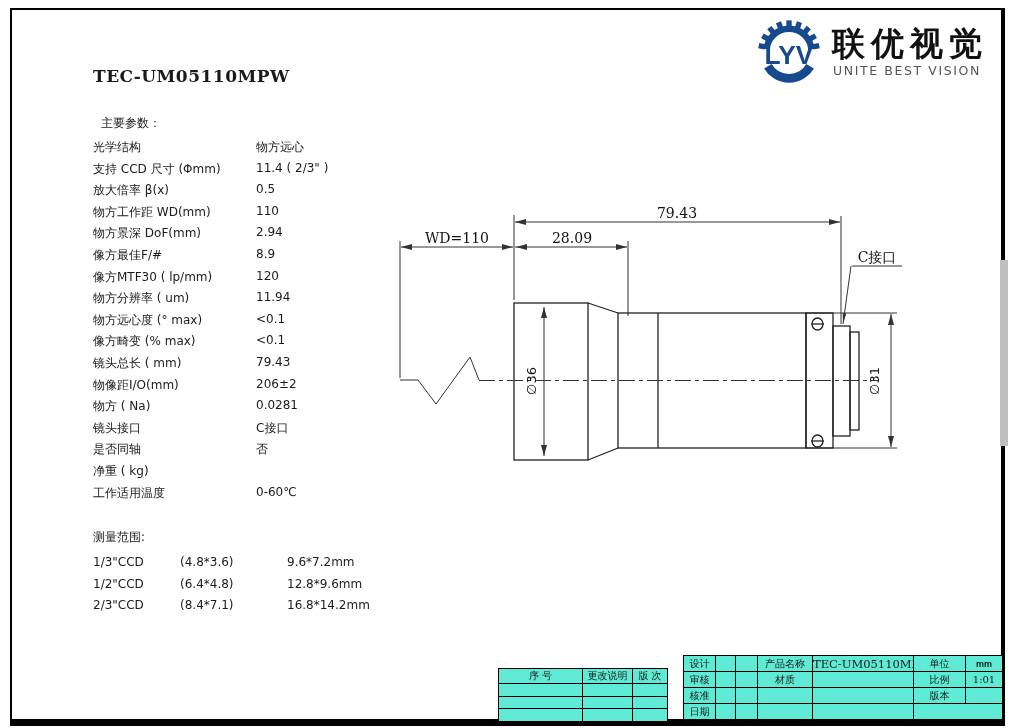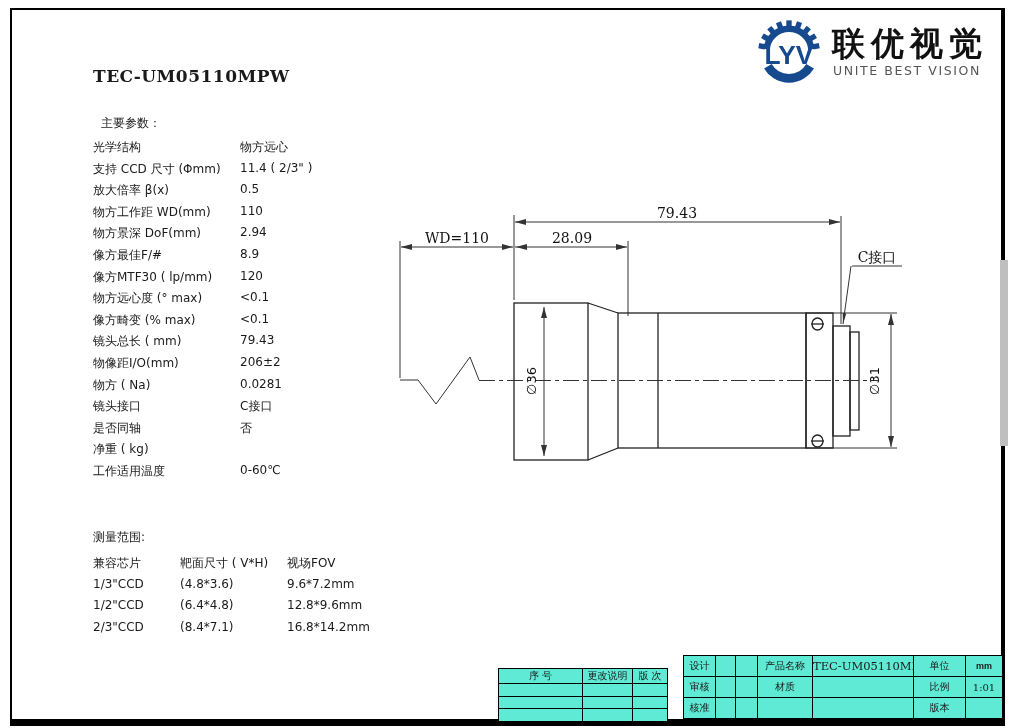--- a/index.html
+++ b/index.html
@@ -13,21 +13,21 @@
   .logo-mark{position:absolute;left:750px;top:14px;}
   .brand-cn{position:absolute;left:832px;top:22px;font-size:33px;font-weight:bold;
          letter-spacing:6px;color:#111;white-space:nowrap;}
   .brand-en{position:absolute;left:833px;top:63px;font-size:12.5px;letter-spacing:1.6px;
          color:#555;white-space:nowrap;}
   
   .params-heading{position:absolute;left:101px;top:115px;font-size:12px;}
   .params{position:absolute;left:93px;top:136px;width:330px;}
   .prow{position:relative;height:21.6px;font-size:12px;}
   .prow .lab{position:absolute;left:0;top:3px;white-space:nowrap;}
-  .prow .val{position:absolute;left:147px;top:3px;white-space:nowrap;}
+  .prow .val{position:absolute;left:163px;top:3px;white-space:nowrap;}
   
   .range-heading{position:absolute;left:93px;top:529px;font-size:12px;text-align:right;}
   .range{position:absolute;left:93px;top:552px;width:330px;}
   .rrow{position:relative;height:21.5px;font-size:12px;}
   .rrow .c1{position:absolute;left:0;top:3px;white-space:nowrap;}
   .rrow .c2{position:absolute;left:87px;top:3px;white-space:nowrap;}
   .rrow .c3{position:absolute;left:194px;top:3px;white-space:nowrap;}
   
   svg.draw{position:absolute;left:0;top:0;z-index:1;}
   .dimtxt{font-family:"DejaVu Serif",serif;font-size:14px;fill:#111;}
@@ -94,20 +94,24 @@
       </div>
     <div class="prow">
         <span class="lab">像方最佳F/#</span>
         <span class="val">8.9</span>
       </div>
     <div class="prow">
         <span class="lab">像方MTF30 ( lp/mm)</span>
         <span class="val">120</span>
       </div>
     <div class="prow">
+        <span class="lab">物方分辨率 ( um)</span>
+        <span class="val">11.94</span>
+      </div>
+    <div class="prow">
         <span class="lab">物方远心度 (° max)</span>
         <span class="val">&lt;0.1</span>
       </div>
     <div class="prow">
         <span class="lab">像方畸变 (% max)</span>
         <span class="val">&lt;0.1</span>
       </div>
     <div class="prow">
         <span class="lab">镜头总长 ( mm)</span>
         <span class="val">79.43</span>
@@ -133,25 +137,20 @@
         <span class="val"></span>
       </div>
     <div class="prow">
         <span class="lab">工作适用温度</span>
         <span class="val">0-60℃</span>
       </div>
   </div>
 
   <div class="range-heading">测量范围:</div>
   <div class="range">
-    <div class="rrow">
-      <span class="c1">兼容芯片</span>
-      <span class="c2">靶面尺寸 ( V*H)</span>
-      <span class="c3">视场FOV</span>
-    </div>
     <div class="rrow">
       <span class="c1">1/3"CCD</span>
       <span class="c2">(4.8*3.6)</span>
       <span class="c3">9.6*7.2mm</span>
     </div>
     <div class="rrow">
       <span class="c1">1/2"CCD</span>
       <span class="c2">(6.4*4.8)</span>
       <span class="c3">12.8*9.6mm</span>
     </div>
@@ -288,17 +287,25 @@
     </tr>
     <tr style="height:16px">
       <td>核准</td>
       <td></td>
       <td></td>
       <td></td>
       <td></td>
       <td>版本</td>
       <td></td>
     </tr>
+    <tr style="height:16px">
+      <td>日期</td>
+      <td></td>
+      <td></td>
+      <td></td>
+      <td></td>
+      <td colspan="2"></td>
+    </tr>
   </tbody>
     </table>
 
   <div class="smudge"></div>
 </div>
 
 </body></html>

